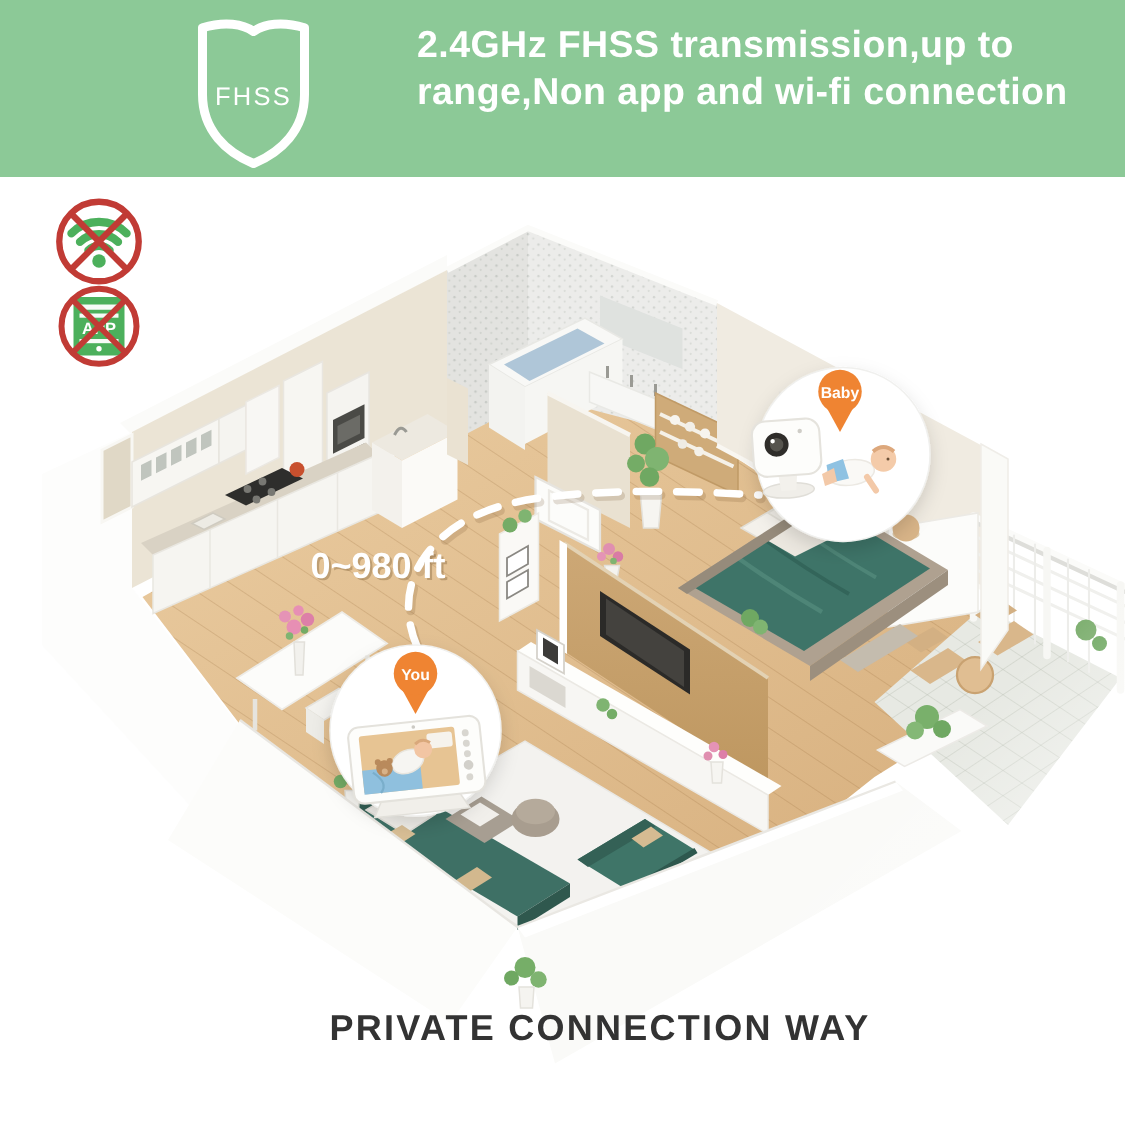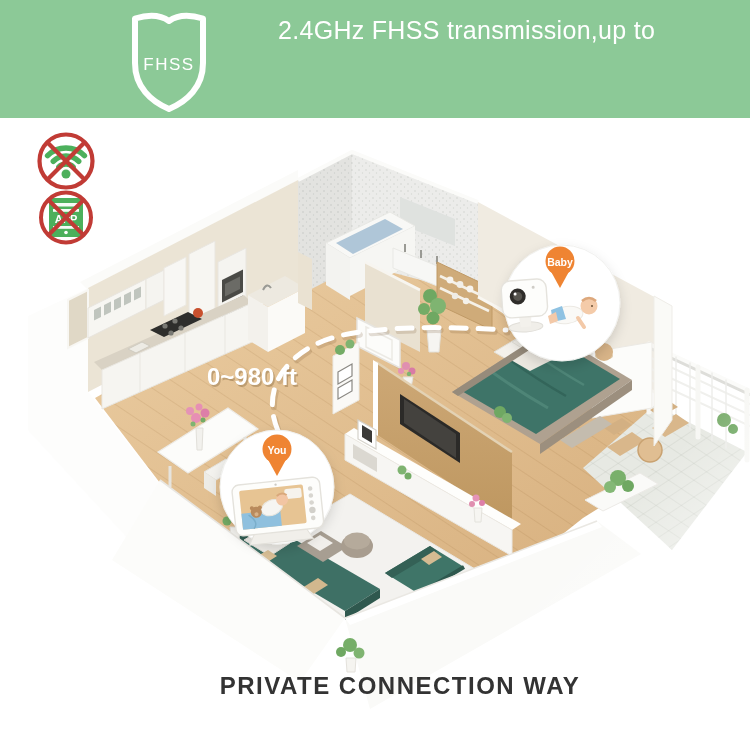--- a/index.html
+++ b/index.html
@@ -2,21 +2,21 @@
 <html><head>
 <meta charset="utf-8">
 <style>
   html,body{margin:0;padding:0;width:750px;height:750px;background:#ffffff;overflow:hidden;
     font-family:"Liberation Sans",sans-serif;}
   #stage{position:absolute;left:0;top:0;width:750px;height:750px;}
   
   #header{position:absolute;left:0;top:0;width:750px;height:118px;background:#8CC997;}
   #shield{position:absolute;left:121px;top:11px;}
   #header-text{position:absolute;left:278px;top:15px;color:#ffffff;font-size:25px;
-    line-height:31px;letter-spacing:.3px;font-weight:400;white-space:nowrap;}
+    line-height:31px;letter-spacing:.3px;font-weight:700;white-space:nowrap;}
   
   .badge{position:absolute;}
   #no-wifi{left:34px;top:129px;}
   #no-app{left:36px;top:189px;}
   
   #scene{position:absolute;left:0;top:0;width:750px;height:750px;}
   
   #footer{position:absolute;left:0;top:672px;width:750px;text-align:center;
     font-size:24px;font-weight:bold;letter-spacing:1.5px;color:#333333;padding-left:25px;}
 </style>
@@ -25,20 +25,21 @@
 
 <div id="stage">
 
   <div id="header">
     <svg id="shield" width="96" height="104" viewBox="0 0 96 104">
       <path d="M48 10 C41 5 29 3 14 7.5 L14 52 C14 76 30 90.5 48 98 C66 90.5 82 76 82 52 L82 7.5 C67 3 55 5 48 10 Z" fill="none" stroke="#ffffff" stroke-width="6" stroke-linejoin="round"></path>
       <text x="48" y="59" text-anchor="middle" fill="#ffffff" font-size="17" letter-spacing="1.5">FHSS</text>
     </svg>
     <div id="header-text">
       <div>2.4GHz FHSS transmission,up to</div>
+      <div>range,Non app and wi-fi connection</div>
     </div>
   </div>
 
   <svg id="scene" viewBox="0 0 750 750">
     <defs>
       <linearGradient id="woodG" x1="0" y1="0" x2="1" y2="1">
         <stop offset="0" stop-color="#EBCDA2"></stop>
           <stop offset="1" stop-color="#D6AE7C"></stop>
       </linearGradient>
       <linearGradient id="tanG" x1="0" y1="0" x2="0" y2="1">

